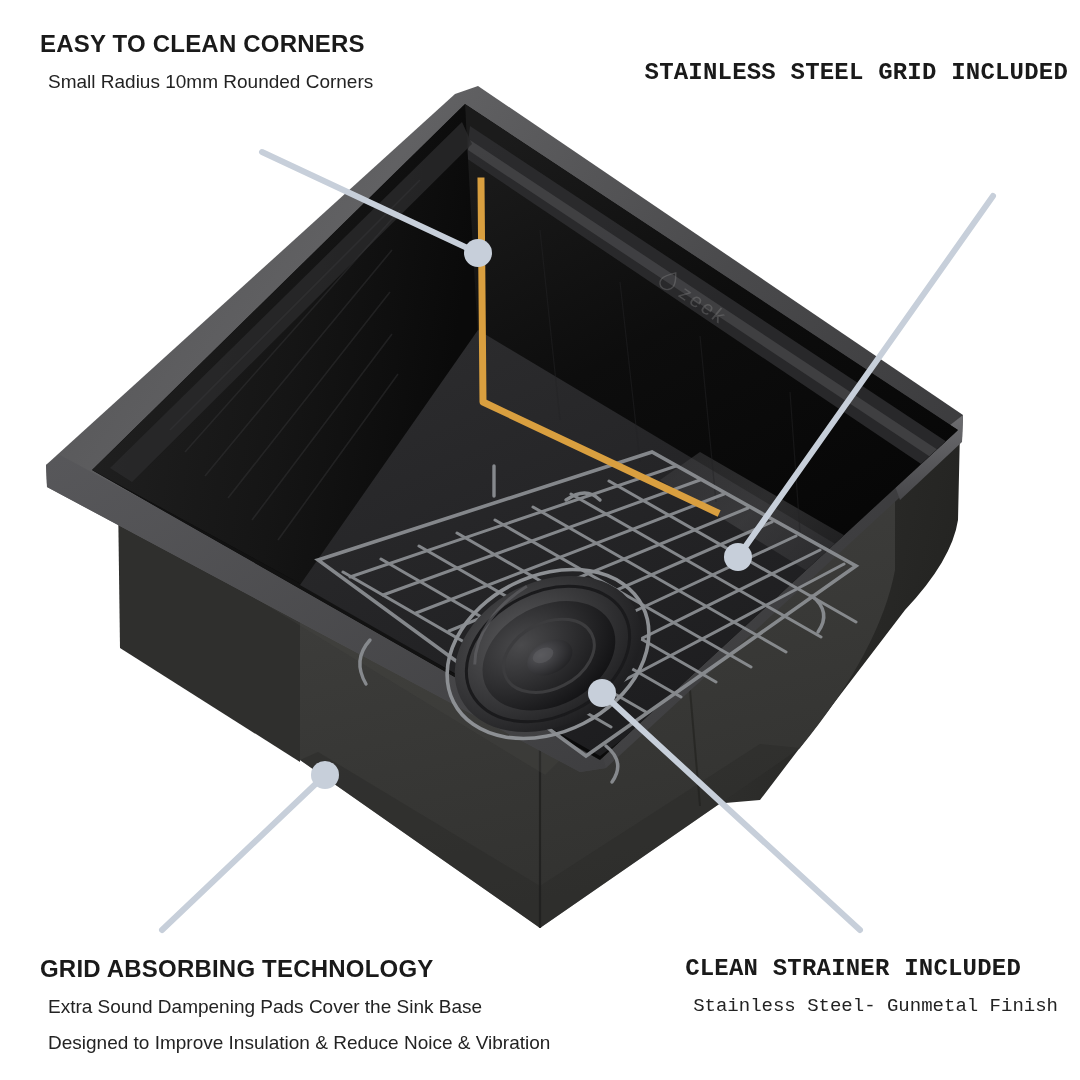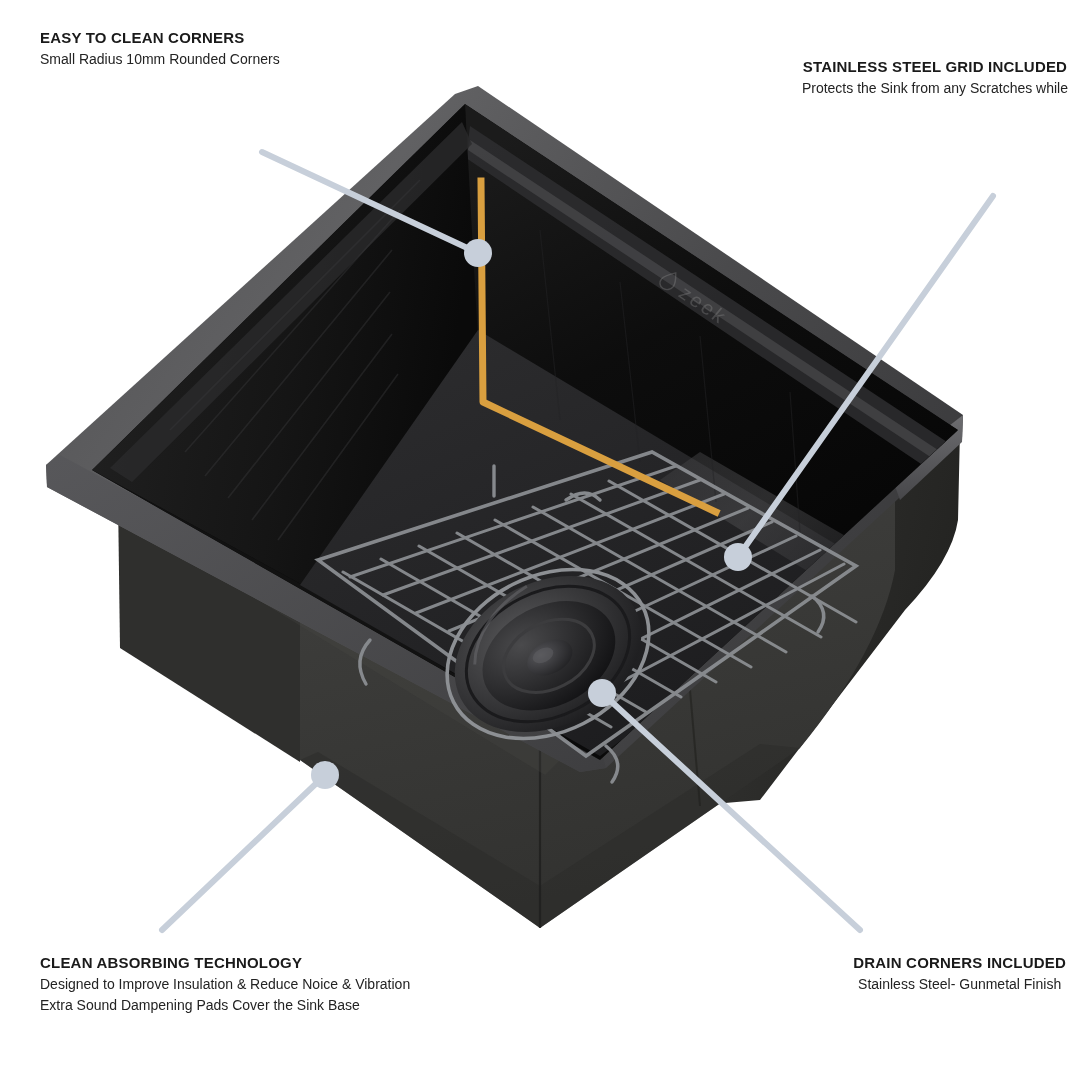--- a/index.html
+++ b/index.html
@@ -14,35 +14,35 @@
   }
   #stage{position:absolute;inset:0;width:1080px;height:1080px;}
 
   
   #product{position:absolute;left:0;top:0;width:1080px;height:1080px;}
 
   
   .callout{position:absolute;color:#1a1a1a;}
   .callout .c-title{
     font-weight:bold;
-    font-size:15px;
+    font-size:24px;
     letter-spacing:0.2px;
     line-height:1.34;
     margin:0 0 1px 0;
     white-space:nowrap;
   }
   .callout .c-line{
-    font-size:14px;
+    font-size:19px;
     line-height:1.47;
-    margin:0;
+    margin:8px;
     white-space:nowrap;
     color:#232323;
   }
   .al-left{text-align:left;}
-  .al-right{text-align:center;}
+  .al-right{text-align:left;font-family:Liberation Mono, monospace;}
 
   #callout-corners   {left:40px;  top:28px;}
   #callout-grid      {right:12px; top:57px;}
   #callout-sound     {left:40px;  top:953px;}
   #callout-drain     {right:14px; top:953px;}
 
   
   #leaders{position:absolute;left:0;top:0;width:1080px;height:1080px;pointer-events:none;}
 </style>
 </head>
@@ -256,27 +256,26 @@
     </g>
   </svg>
 
   <div class="callout al-left" id="callout-corners">
     <p class="c-title">EASY TO CLEAN CORNERS</p>
     <p class="c-line">Small Radius 10mm Rounded Corners</p>
   </div>
 
   <div class="callout al-right" id="callout-grid">
     <p class="c-title">STAINLESS STEEL GRID INCLUDED</p>
-    <p class="c-line">Protects the Sink from any Scratches while</p>
   </div>
 
   <div class="callout al-left" id="callout-sound">
-    <p class="c-title">CLEAN ABSORBING TECHNOLOGY</p>
+    <p class="c-title">GRID ABSORBING TECHNOLOGY</p>
+    <p class="c-line">Extra Sound Dampening Pads Cover the Sink Base</p>
     <p class="c-line">Designed to Improve Insulation &amp; Reduce Noice &amp; Vibration</p>
-    <p class="c-line">Extra Sound Dampening Pads Cover the Sink Base</p>
   </div>
 
   <div class="callout al-right" id="callout-drain">
-    <p class="c-title">DRAIN CORNERS INCLUDED</p>
+    <p class="c-title">CLEAN STRAINER INCLUDED</p>
     <p class="c-line">Stainless Steel- Gunmetal Finish</p>
   </div>
 
 </div>
 
 </body></html>

